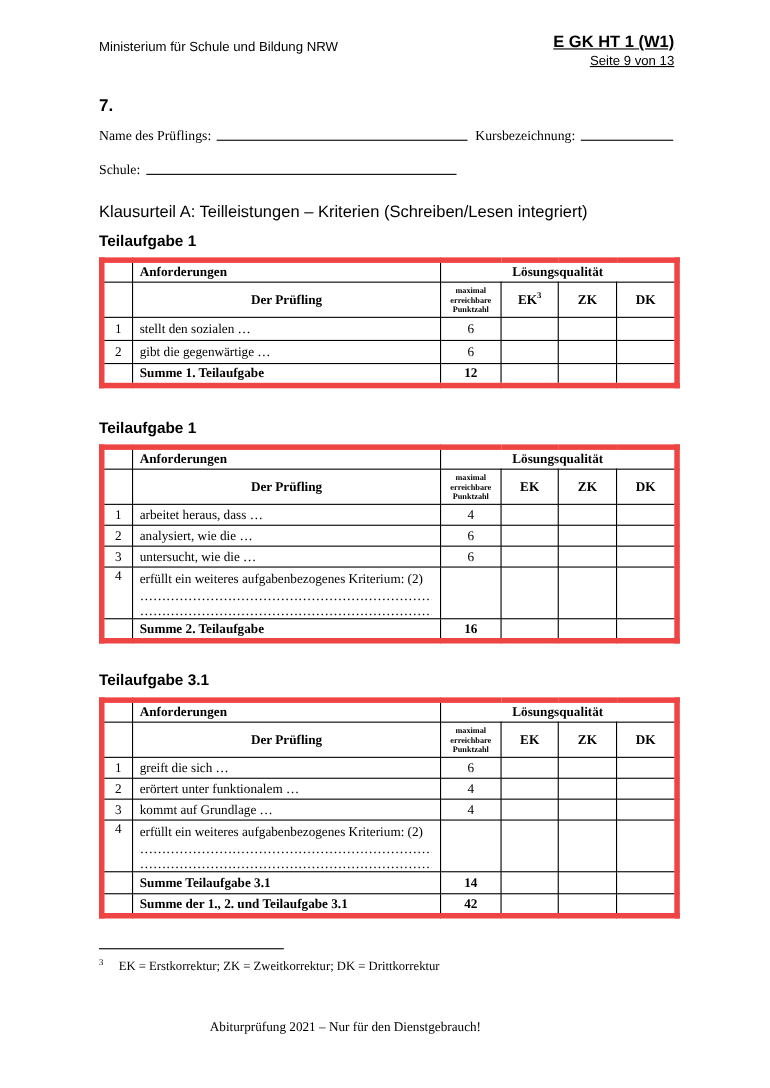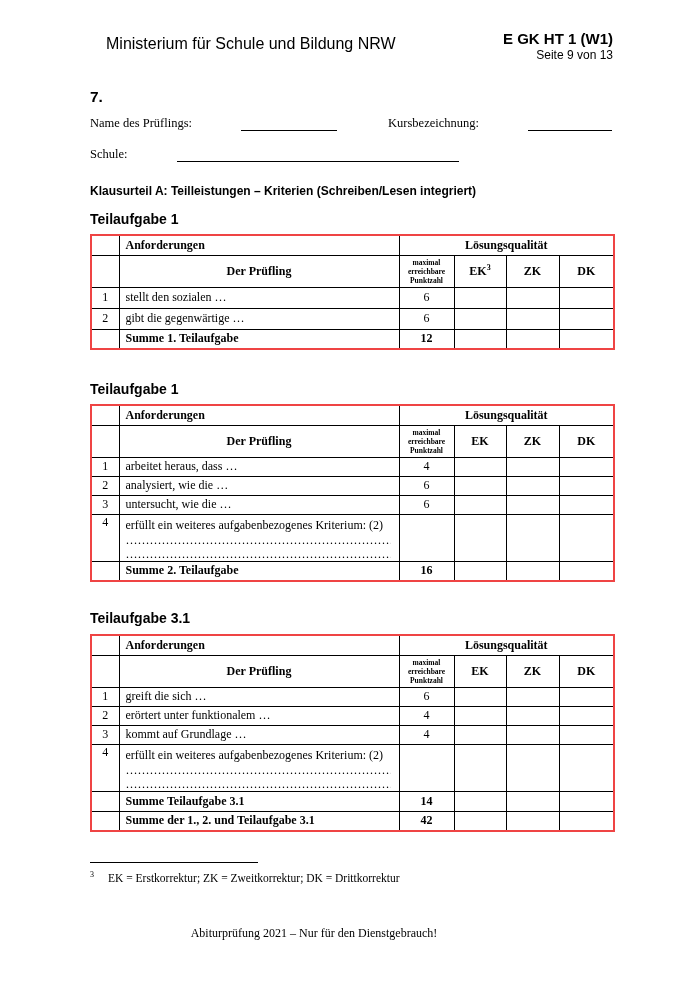--- a/index.html
+++ b/index.html
@@ -11,51 +11,51 @@
     color: #000000;
     font-family: "Liberation Serif", serif;
     overflow: hidden;
     margin: 0 auto;
   }
   .sans { font-family: "Liberation Sans", sans-serif; }
 
   
   .header { position: absolute; left: 90px; right: 87px; top: 30px;
             display: flex; justify-content: space-between; align-items: flex-start; }
-  .ministry { font-size: 16px; padding-top: 5px; margin-left: 16px; }
-  .header-right { text-align: right; }
+  .ministry { font-size: 12px; padding-top: 5px; }
+  .header-right { text-align: right; text-decoration: underline; }
   .doc-code { font-size: 15px; font-weight: bold; line-height: 18px; }
   .page-info { font-size: 12px; line-height: 15px; }
 
   
   .doc-title { position: absolute; left: 90px; top: 88px;
                display: flex; font-size: 15.5px; font-weight: bold; }
   .doc-title .num { width: 33px; }
 
-  .form-line { position: absolute; display: flex; align-items: flex-end;
-               font-size: 12.5px; gap: 44px; }
+  .form-line { position: absolute; display: flex; align-items: flex-start;
+               font-size: 12.5px; }
   .form-line-1 { left: 90px; right: 88px; top: 116px; }
   .form-line-2 { left: 90px; top: 147px; }
   .blank { display: inline-block; border-bottom: 1.2px solid #000; height: 12px; }
   .blank-name { flex: 1 1 auto; margin: 0 7px 0 5px; }
   .blank-course { width: 84px; margin-left: 5px; }
   .blank-school { width: 282px; margin-left: 5px; }
 
   
   .section-heading { position: absolute; left: 90px; top: 184px;
-                     font-size: 12px; font-weight: bold; }
+                     font-size: 15px; font-weight: normal; }
   .sub-heading { position: absolute; left: 90px;
                  font-size: 14px; font-weight: bold; }
   .sub-heading-1 { top: 211px; }
   .sub-heading-2 { top: 381px; }
   .sub-heading-3 { top: 610px; }
 
   
   table.grading { position: absolute; left: 90px; width: 523px;
-                  border-collapse: collapse; border: 2px solid #ef4444;
+                  border-collapse: collapse; border: 5px solid #ef4444;
                   font-size: 12px; table-layout: fixed; }
   .table-1 { top: 234px; }
   .table-2 { top: 404px; }
   .table-3 { top: 634px; }
   .c-num { width: 28px; } .c-text { width: 280px; } .c-max { width: 55px; }
   .c-ek { width: 52px; } .c-zk { width: 53px; } .c-dk { width: 55px; }
   table.grading td { border: 1px solid #000; vertical-align: middle; }
   tr.head1 td { height: 20px; }
   tr.head2 td { height: 32px; }
   .table-1 tr.rrow td { height: 21px; }

